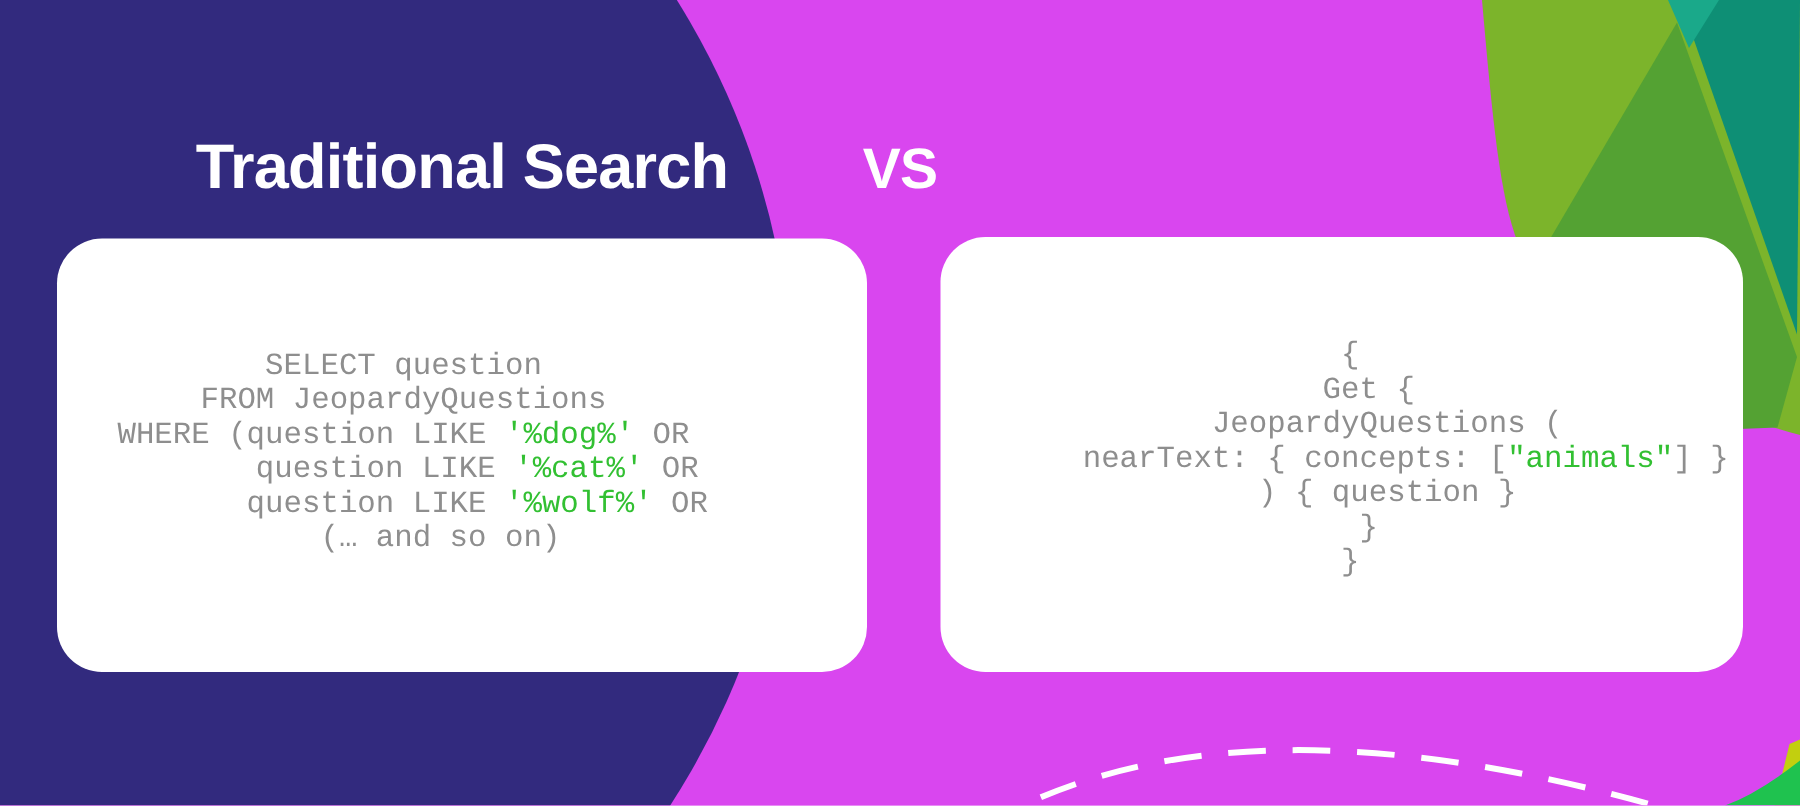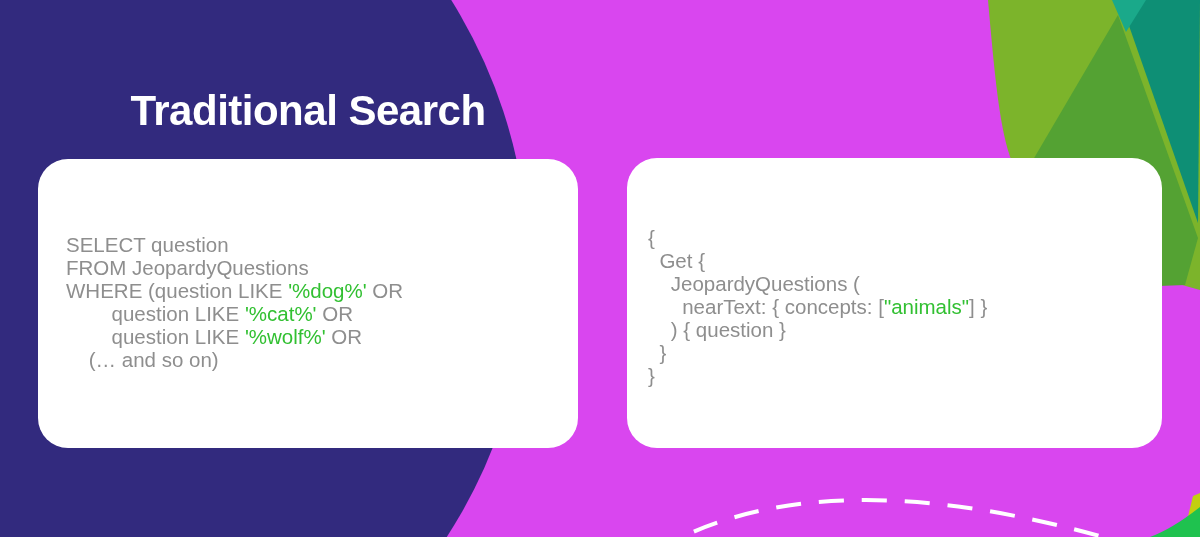--- a/index.html
+++ b/index.html
@@ -27,24 +27,25 @@
     font-weight: 600;
     letter-spacing: -0.5px;
     text-align: center;
     line-height: 1;
   }
   #title-left  { left:38px;  top:90px; width:540px; }
   #title-vs    { left:520px; top:94px; width:160px; font-size:38px; }
   #title-right { left:627px; top:94px; width:535px; }
   .codeblock {
     position: absolute;
-    font-family: Liberation Sans, sans-serif;
+    font-family: Liberation Mono, monospace;
     font-size: 20.5px;
     line-height: 23px;
     white-space: pre;
+    text-align: center;
   }
   #code-left  { left:28px; top:74px; }
   #code-right { left:21px; top:68px; }
   .tok-gray  { color: #8e8e8e; }
   .tok-green { color: #32c032; }
 </style>
 </head>
 <body>
 
 <div id="canvas">
@@ -62,20 +63,21 @@
     <polygon points="1112,0 1146,0 1126,32" fill="#1aa98a"></polygon>
 
     <polygon points="1193,496 1200,493 1200,537 1183,537" fill="#c2cf0f"></polygon>
 
     <path d="M 1150 537 Q 1172 529 1200 507 L 1200 537 Z" fill="#1fc24f"></path>
 
     <path d="M 620 575 Q 820 418 1260 590" fill="none" stroke="#ffffff" stroke-width="4" stroke-dasharray="25 18"></path>
   </svg>
 
   <div class="title" id="title-left">Traditional Search</div>
+  <div class="title" id="title-vs">VS</div>
 
   <div class="card" id="card-left">
     <div class="codeblock" id="code-left"><div><span class="tok-gray">SELECT question</span></div><div><span class="tok-gray">FROM JeopardyQuestions</span></div><div><span class="tok-gray">WHERE (question LIKE </span><span class="tok-green">'%dog%'</span><span class="tok-gray"> OR</span></div><div><span class="tok-gray">        question LIKE </span><span class="tok-green">'%cat%'</span><span class="tok-gray"> OR</span></div><div><span class="tok-gray">        question LIKE </span><span class="tok-green">'%wolf%'</span><span class="tok-gray"> OR</span></div><div><span class="tok-gray">    (… and so on)</span></div></div>
   </div>
 
   <div class="card" id="card-right">
     <div class="codeblock" id="code-right"><div><span class="tok-gray">{</span></div><div><span class="tok-gray">  Get {</span></div><div><span class="tok-gray">    JeopardyQuestions (</span></div><div><span class="tok-gray">      nearText: { concepts: [</span><span class="tok-green">"animals"</span><span class="tok-gray">] }</span></div><div><span class="tok-gray">    ) { question }</span></div><div><span class="tok-gray">  }</span></div><div><span class="tok-gray">}</span></div></div>
   </div>
 
 </div>

